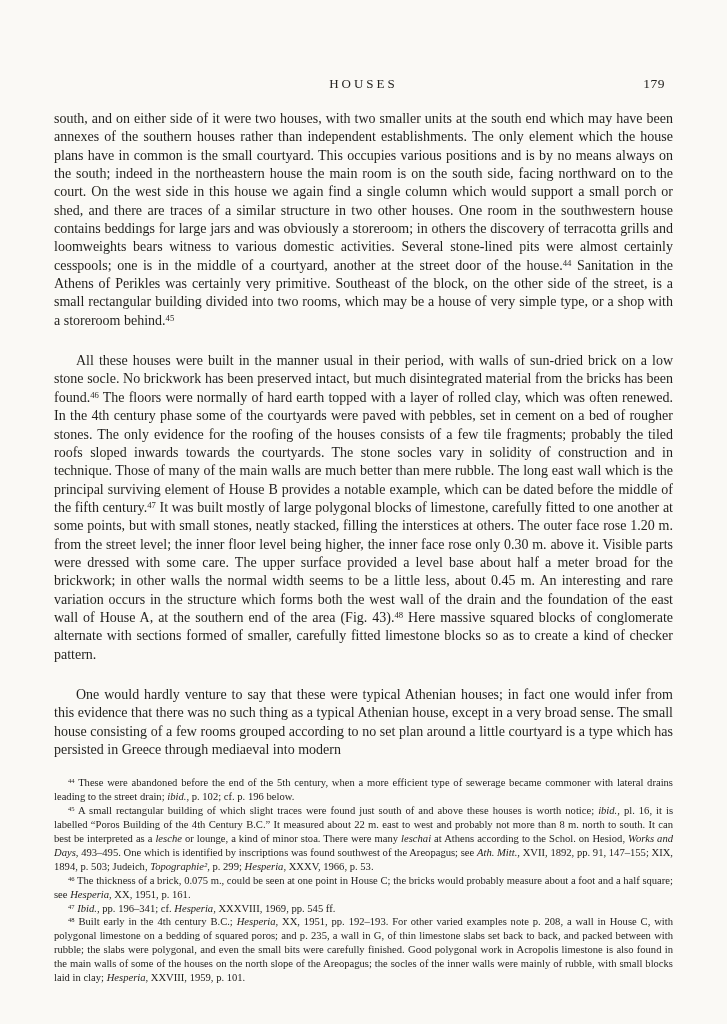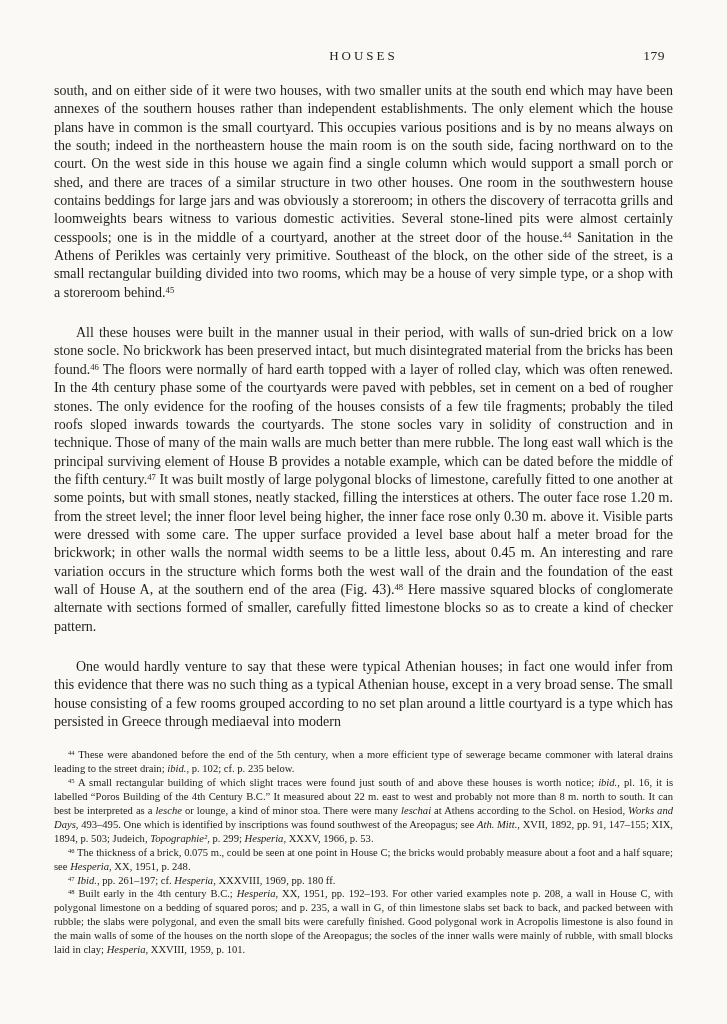--- a/index.html
+++ b/index.html
@@ -28,20 +28,21 @@
     position: relative;
     height: 18px;
     margin-bottom: 16px;
   }
   .head-title {
     display: block;
     text-align: center;
     font-size: 13px;
     letter-spacing: 3px;
     color: #24231f;
+    margin-top: 28px;
   }
   .head-num {
     position: absolute;
     right: 8px;
     top: 0;
     font-size: 13.5px;
     letter-spacing: 0.5px;
     color: #24231f;
   }
   .body-text p {
@@ -86,20 +87,20 @@
     <div class="running-head">
       <span class="head-title">HOUSES</span>
       <span class="head-num">179</span>
     </div>
     <div class="body-text">
         <p><span>south, and on either side of it were two houses, with two smaller units at the south end which may have been annexes of the southern houses rather than independent establishments. The only element which the house plans have in common is the small courtyard. This occupies various positions and is by no means always on the south; indeed in the northeastern house the main room is on the south side, facing northward on to the court. On the west side in this house we again find a single column which would support a small porch or shed, and there are traces of a similar structure in two other houses. One room in the southwestern house contains beddings for large jars and was obviously a storeroom; in others the discovery of terracotta grills and loomweights bears witness to various domestic activities. Several stone-lined pits were almost certainly cesspools; one is in the middle of a courtyard, another at the street door of the house.</span><sup>44</sup><span> Sanitation in the Athens of Perikles was certainly very primitive. Southeast of the block, on the other side of the street, is a small rectangular building divided into two rooms, which may be a house of very simple type, or a shop with a storeroom behind.</span><sup>45</sup></p>
         <p class="indent"><span>All these houses were built in the manner usual in their period, with walls of sun-dried brick on a low stone socle. No brickwork has been preserved intact, but much disintegrated material from the bricks has been found.</span><sup>46</sup><span> The floors were normally of hard earth topped with a layer of rolled clay, which was often renewed. In the 4th century phase some of the courtyards were paved with pebbles, set in cement on a bed of rougher stones. The only evidence for the roofing of the houses consists of a few tile fragments; probably the tiled roofs sloped inwards towards the courtyards. The stone socles vary in solidity of construction and in technique. Those of many of the main walls are much better than mere rubble. The long east wall which is the principal surviving element of House B provides a notable example, which can be dated before the middle of the fifth century.</span><sup>47</sup><span> It was built mostly of large polygonal blocks of limestone, carefully fitted to one another at some points, but with small stones, neatly stacked, filling the interstices at others. The outer face rose 1.20 m. from the street level; the inner floor level being higher, the inner face rose only 0.30 m. above it. Visible parts were dressed with some care. The upper surface provided a level base about half a meter broad for the brickwork; in other walls the normal width seems to be a little less, about 0.45 m. An interesting and rare variation occurs in the structure which forms both the west wall of the drain and the foundation of the east wall of House A, at the southern end of the area (Fig. 43).</span><sup>48</sup><span> Here massive squared blocks of conglomerate alternate with sections formed of smaller, carefully fitted limestone blocks so as to create a kind of checker pattern.</span></p>
         <p class="indent"><span>One would hardly venture to say that these were typical Athenian houses; in fact one would infer from this evidence that there was no such thing as a typical Athenian house, except in a very broad sense. The small house consisting of a few rooms grouped according to no set plan around a little courtyard is a type which has persisted in Greece through mediaeval into modern</span></p>
       </div>
     <div class="footnotes">
-        <p><sup>44</sup><span> These were abandoned before the end of the 5th century, when a more efficient type of sewerage became commoner with lateral drains leading to the street drain; </span><i>ibid.</i><span>, p. 102; cf. p. 235 below.</span></p>
+        <p><sup>44</sup><span> These were abandoned before the end of the 5th century, when a more efficient type of sewerage became commoner with lateral drains leading to the street drain; </span><i>ibid.</i><span>, p. 102; cf. p. 196 below.</span></p>
         <p><sup>45</sup><span> A small rectangular building of which slight traces were found just south of and above these houses is worth notice; </span><i>ibid.</i><span>, pl. 16, it is labelled “Poros Building of the 4th Century B.C.” It measured about 22 m. east to west and probably not more than 8 m. north to south. It can best be interpreted as a </span><i>lesche</i><span> or lounge, a kind of minor stoa. There were many </span><i>leschai</i><span> at Athens according to the Schol. on Hesiod, </span><i>Works and Days</i><span>, 493–495. One which is identified by inscriptions was found southwest of the Areopagus; see </span><i>Ath. Mitt.</i><span>, XVII, 1892, pp. 91, 147–155; XIX, 1894, p. 503; Judeich, </span><i>Topographie²</i><span>, p. 299; </span><i>Hesperia</i><span>, XXXV, 1966, p. 53.</span></p>
-        <p><sup>46</sup><span> The thickness of a brick, 0.075 m., could be seen at one point in House C; the bricks would probably measure about a foot and a half square; see </span><i>Hesperia</i><span>, XX, 1951, p. 248.</span></p>
-        <p><sup>47</sup><span> </span><i>Ibid.</i><span>, pp. 261–197; cf. </span><i>Hesperia</i><span>, XXXVIII, 1969, pp. 180 ff.</span></p>
+        <p><sup>46</sup><span> The thickness of a brick, 0.075 m., could be seen at one point in House C; the bricks would probably measure about a foot and a half square; see </span><i>Hesperia</i><span>, XX, 1951, p. 161.</span></p>
+        <p><sup>47</sup><span> </span><i>Ibid.</i><span>, pp. 196–341; cf. </span><i>Hesperia</i><span>, XXXVIII, 1969, pp. 545 ff.</span></p>
         <p><sup>48</sup><span> Built early in the 4th century B.C.; </span><i>Hesperia</i><span>, XX, 1951, pp. 192–193. For other varied examples note p. 208, a wall in House C, with polygonal limestone on a bedding of squared poros; and p. 235, a wall in G, of thin limestone slabs set back to back, and packed between with rubble; the slabs were polygonal, and even the small bits were carefully finished. Good polygonal work in Acropolis limestone is also found in the main walls of some of the houses on the north slope of the Areopagus; the socles of the inner walls were mainly of rubble, with small blocks laid in clay; </span><i>Hesperia</i><span>, XXVIII, 1959, p. 101.</span></p>
       </div>
   </div>
 </div>
 
 </body></html>

